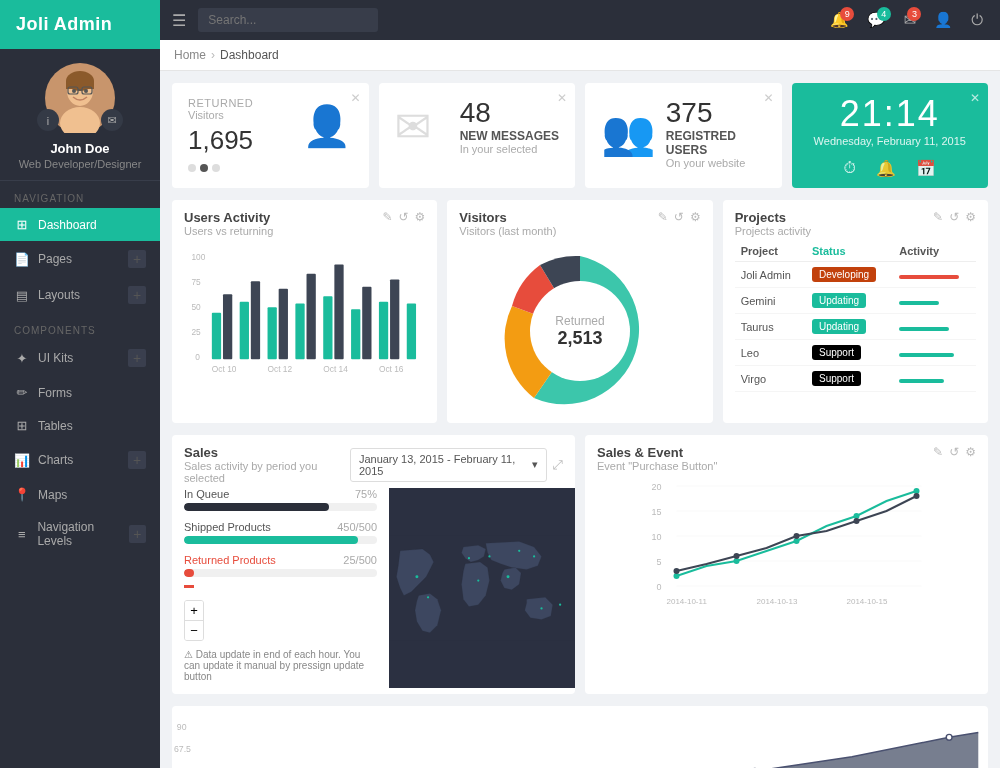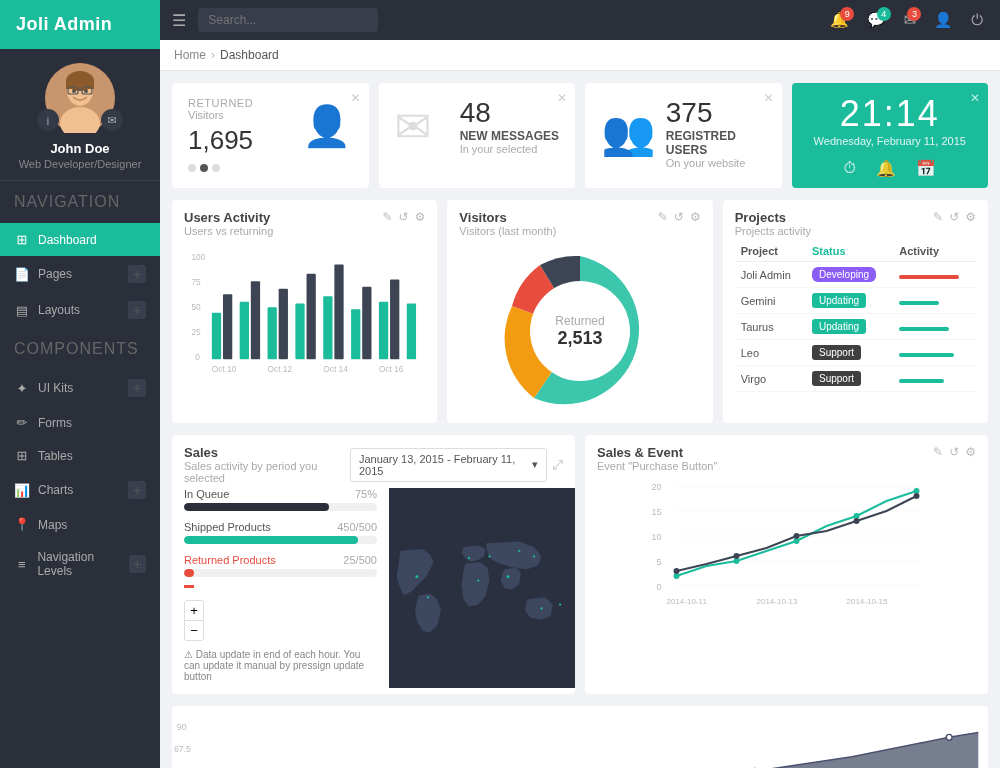--- a/index.html
+++ b/index.html
@@ -50,24 +50,24 @@
       color: #aaa;
       font-size: 11px;
       cursor: pointer;
     }
     .avatar-icon-left { left: -8px; }
     .avatar-icon-right { right: -8px; }
     #user-name { color: white; font-size: 13px; font-weight: 600; }
     #user-role { color: #888; font-size: 11px; margin-top: 2px; }
     .sidebar-section-label {
       color: #666;
-      font-size: 16px;
+      font-size: 10px;
       text-transform: uppercase;
       letter-spacing: 1px;
-      padding: 12px 14px 12px;
+      padding: 12px 14px 4px;
     }
     .sidebar-item {
       display: flex;
       align-items: center;
       justify-content: space-between;
       padding: 9px 14px;
       cursor: pointer;
       color: #aaa;
       font-size: 12px;
       transition: background 0.2s;
@@ -240,23 +240,23 @@
     .projects-table { width: 100%; border-collapse: collapse; font-size: 11px; }
     .projects-table th { color: #555; font-weight: 600; text-align: left; padding: 4px 6px; border-bottom: 1px solid #eee; }
     .projects-table td { padding: 5px 6px; border-bottom: 1px solid #f5f5f5; color: #555; }
     .status-badge {
       padding: 2px 7px;
       border-radius: 3px;
       font-size: 10px;
       color: white;
       display: inline-block;
     }
-    .badge-developing { background: #8b5cf6; border-radius: 6px; }
+    .badge-developing { background: #c2410c; }
     .badge-updating { background: #1abc9c; }
-    .badge-support { background: #404040; }
+    .badge-support { background: #000000; }
     .activity-bar { height: 4px; border-radius: 2px; background: #1abc9c; display: inline-block; }
     .activity-bar.red { background: #e74c3c; }
 
     
     #bottom-row {
       display: grid;
       grid-template-columns: 1fr 1fr;
       gap: 10px;
       margin-bottom: 12px;
     }

